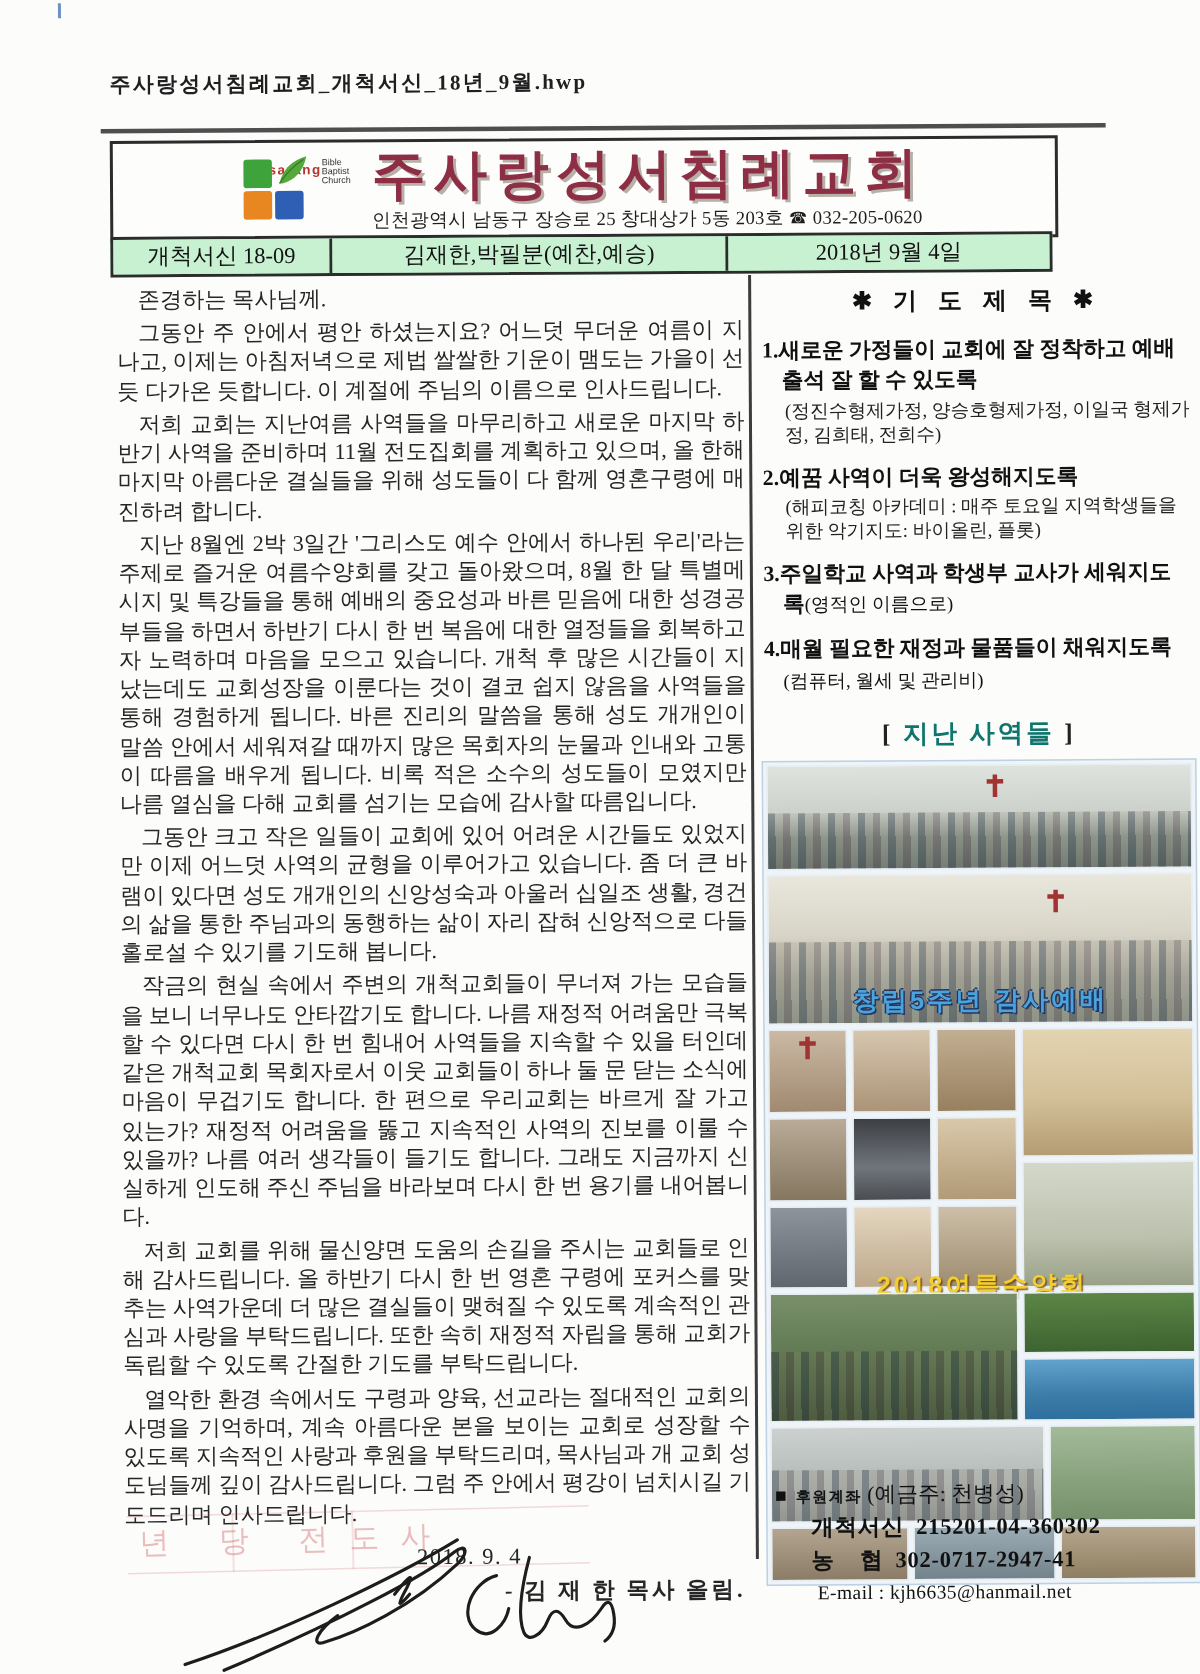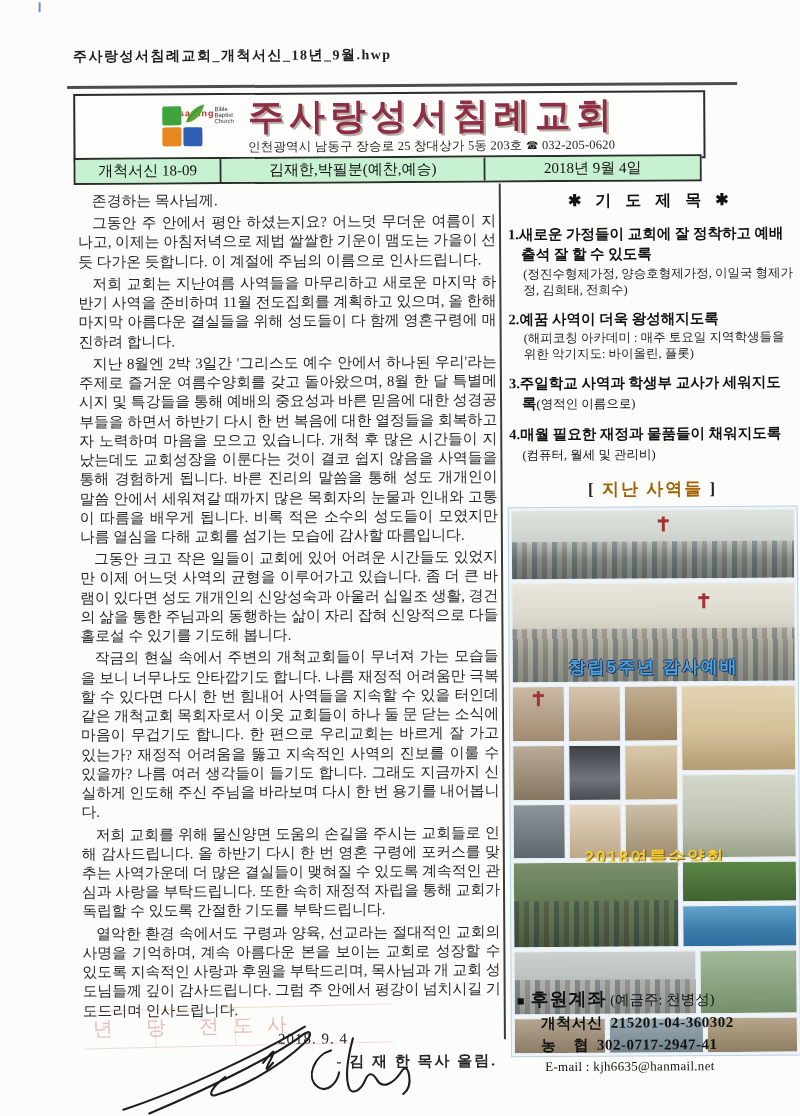--- a/index.html
+++ b/index.html
@@ -47,21 +47,21 @@
   .sig{position:absolute;left:112px;top:1016px;width:300px;height:100px;}
 
   
   .right-col{position:absolute;left:510px;top:190px;width:286px;}
   .prayer-title{text-align:center;font-weight:bold;font-size:16px;letter-spacing:5px;margin:2px 0 12px 0;color:#111;}
   .p-item{margin-bottom:10px;}
   .p-main{display:block;font-weight:bold;font-size:14.5px;line-height:1.4;padding-left:13px;text-indent:-13px;color:#111;}
   .p-sub{display:block;font-size:12.5px;line-height:1.32;padding-left:15px;margin-top:1px;color:#222;}
   .p-sub-inline{font-weight:normal;font-size:12.5px;}
   .gallery-title{text-align:center;font-size:17px;font-weight:bold;margin:14px 0 6px 0;color:#222;letter-spacing:2px;}
-  .gallery-title .blue{color:#a16207;}
+  .gallery-title .blue{color:#0f766e;}
 
   
   .collage{position:relative;width:288px;height:548px;background:#eef4f8;border:1px solid #bcd2e2;margin-left:-2px;}
   .ph{position:absolute;border:1px solid #e7eef3;box-sizing:border-box;}
   .crowd::after{content:'';position:absolute;left:0;right:0;bottom:0;height:55%;
       background:repeating-linear-gradient(90deg,rgba(35,45,60,0.38) 0 5px,rgba(120,100,80,0.18) 5px 10px,rgba(60,40,50,0.30) 10px 15px,rgba(150,140,120,0.15) 15px 20px);}
   .cross{position:absolute;width:3px;height:15px;background:#a23333;}
   .cross::after{content:'';position:absolute;left:-4px;top:3px;width:11px;height:3px;background:#a23333;}
   .pA{left:2px;top:2px;width:284px;height:70px;background:linear-gradient(180deg,#dfe3de 0%,#ccd2cb 45%,#8d988f 70%,#6e7a73 100%);}
   .pB{left:2px;top:75px;width:284px;height:100px;background:linear-gradient(180deg,#e9e6dc 0%,#d8d5c8 40%,#a9ada1 70%,#8c948a 100%);}
@@ -86,21 +86,21 @@
   .pF3{left:195px;top:510px;width:91px;height:36px;background:linear-gradient(180deg,#b6a78c,#8e7f63);}
   .cap{position:absolute;left:0;right:0;text-align:center;font-weight:bold;font-size:17px;letter-spacing:2px;
        font-family:"Liberation Sans","DejaVu Sans",sans-serif;}
   .cap1{top:148px;color:#4aa3dd;text-shadow:1px 1px 0 #24355e,-1px 0 0 #24355e,0 -1px 0 #24355e;}
   .cap2{top:338px;color:#f2cf2e;text-shadow:1px 1px 1px rgba(110,60,15,0.85);}
 
   
   .support{position:absolute;left:514px;top:988px;width:282px;font-size:14px;color:#111;}
   .sup-line1{font-size:14.5px;}
   .sup-line1 .sq-icon{font-size:13px;margin-right:6px;}
-  .sup-line1 .strong{font-weight:bold;font-size:18px;letter-spacing:1px;font-family:Liberation Mono, monospace;}
+  .sup-line1 .strong{font-weight:bold;font-size:10px;letter-spacing:1px;font-family:Liberation Mono, monospace;}
   .acct{padding-left:24px;margin-top:3px;font-weight:bold;font-size:15px;letter-spacing:0.5px;}
   .acct .bank{white-space:pre;margin-right:8px;}
   .email{padding-left:28px;margin-top:4px;font-size:13px;letter-spacing:0.3px;}
 </style>
 </head>
 <body>
 
 <div class="canvas">
   <div class="sheet">
     <div class="scan-tick"></div>

